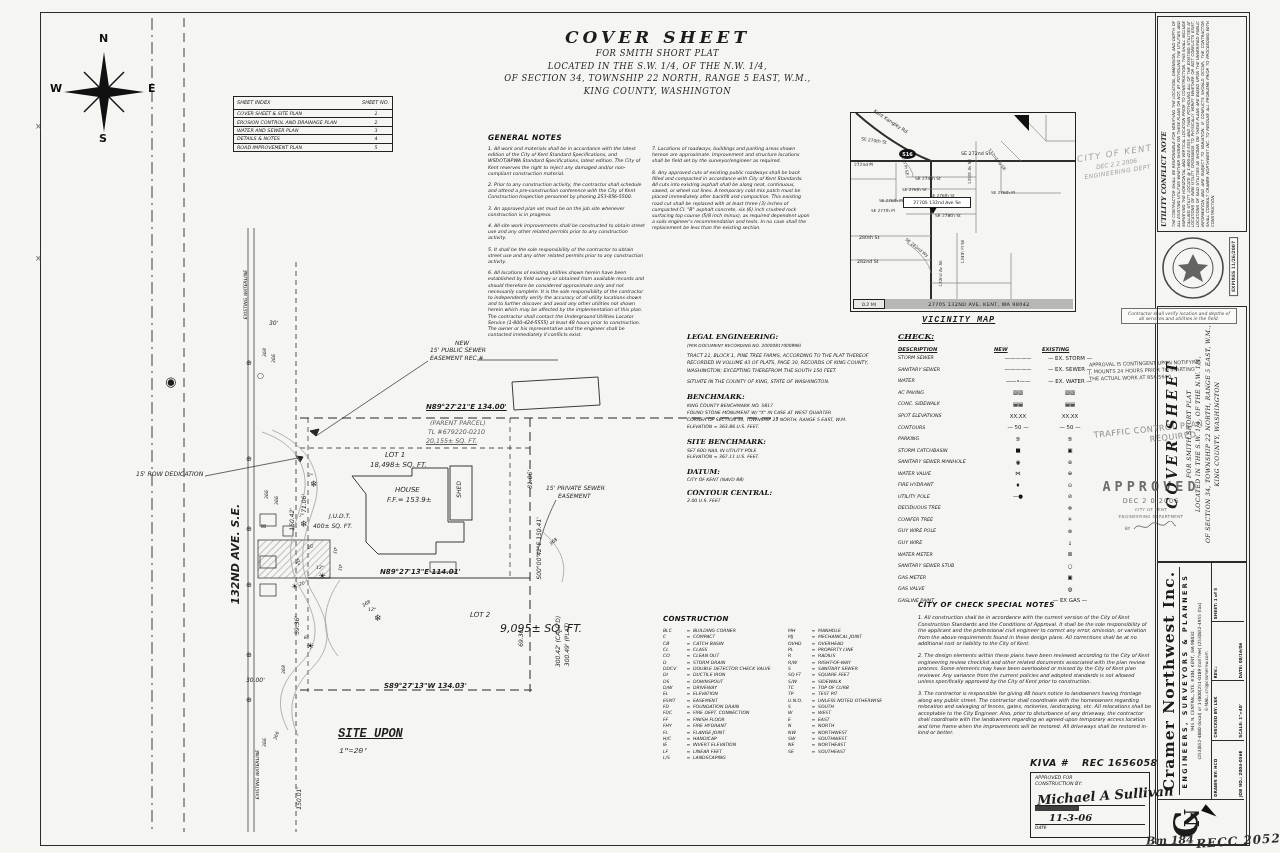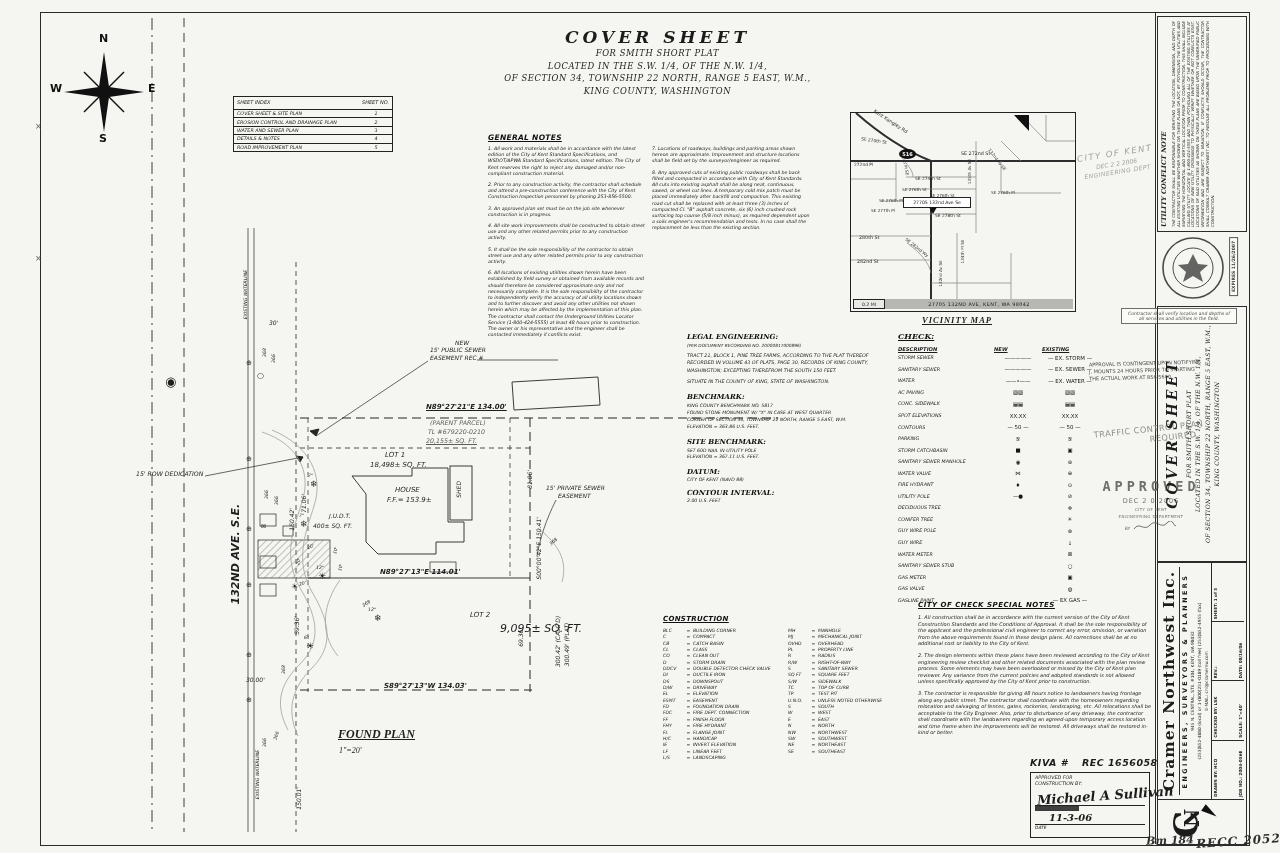--- a/index.html
+++ b/index.html
@@ -4,24 +4,24 @@
 <style>
   html,body{margin:0;padding:0}
   body{width:1280px;height:853px;position:relative;overflow:hidden;background:#f5f5f1;
        font-family:"DejaVu Sans",sans-serif;color:#1c1c1c}
   .abs{position:absolute}
   
   .frame{position:absolute;left:40px;top:12px;width:1208px;height:832px;border:1.4px solid #2b2b2b;background:transparent}
   .divider{position:absolute;left:1155px;top:12px;height:832px;border-left:1.1px solid #2b2b2b}
   
   .t{position:absolute;white-space:nowrap;font-style:italic;line-height:1.12;color:#1e1e1e}
-  .b{font-weight:700}.u{text-decoration:underline}.ser{font-family:Liberation Serif, serif}
+  .b{font-weight:700}.u{text-decoration:underline}.ser{font-family:Liberation Mono, monospace}
   .g{font-style:normal}.gray{color:#5c5c5c}
   
-  .h{font:italic 700 7.5px "DejaVu Sans",sans-serif;text-decoration:underline;color:#101010;letter-spacing:.3px;margin:0}
+  .h{font:italic 700 7.5px "DejaVu Sans",sans-serif;color:#101010;letter-spacing:.3px;margin:0}
   .hs{font:italic 700 7px "DejaVu Serif",serif;color:#101010;margin:0}
   
   .title-wrap{left:420px;top:27px;width:475px;text-align:center;font-family:"DejaVu Serif",serif;font-style:italic}
   .title-l1{font-size:17px;font-weight:700;letter-spacing:4px}
   .title-sm{font-size:8.4px;letter-spacing:.6px;line-height:1.5}
   
   .sidx{left:233px;top:96px;width:158px;border:1px solid #222;font-style:italic;background:transparent}
   .sidx-head{display:flex;justify-content:space-between;font-size:5px;padding:2px 3px 4px 3px;border-bottom:.8px solid #222}
   .sidx-row{display:flex;font-size:4.8px;border-bottom:.8px solid #222;padding:1.2px 3px;align-items:center}
   .sidx-row:last-child{border-bottom:none}
@@ -313,21 +313,21 @@
     <p class="hs" style="margin-top:8px">BENCHMARK:</p>
     <p style="font-size:4.6px;margin-top:2px">KING COUNTY BENCHMARK NO. 5817</p>
     <p style="font-size:4.6px;margin-top:2px">FOUND STONE MONUMENT W/ "X" IN CASE AT WEST QUARTER</p>
     <p style="font-size:4.6px;margin-top:2px">CORNER OF SECTION 34, TOWNSHIP 22 NORTH, RANGE 5 EAST, W.M.</p>
     <p style="font-size:4.6px;margin-top:2px">ELEVATION = 363.86 U.S. FEET.</p>
     <p class="hs" style="margin-top:8px">SITE BENCHMARK:</p>
     <p style="font-size:4.6px;margin-top:2px">SET 60D NAIL IN UTILITY POLE</p>
     <p style="font-size:4.6px;margin-top:1px">ELEVATION = 367.11 U.S. FEET.</p>
     <p class="hs" style="margin-top:8px">DATUM:</p>
     <p style="font-size:4.6px;margin-top:1px">CITY OF KENT (NAVD 88)</p>
-    <p class="hs" style="margin-top:6px">CONTOUR INTERVAL:</p>
+    <p class="hs" style="margin-top:6px">CONTOUR CENTRAL:</p>
     <p style="font-size:4.6px;margin-top:1px">2.00  U.S. FEET</p>
   </div>
 
   <div class="abs legend">
     <h3 class="hs u" style="font-size:8px">CHECK:</h3>
     <div class="lg-head">
       <span>DESCRIPTION</span>
       <span>NEW</span>
       <span>EXISTING</span>
     </div>
@@ -762,21 +762,21 @@
       <span class="t" style="left: 288px; top: 622px; font-size: 6px; transform: rotate(-90deg);">59.36'</span>
       <span class="t" style="left: 533px; top: 638px; font-size: 6px; transform: rotate(-90deg);">300.42' (CALC'D)</span>
       <span class="t" style="left: 546px; top: 641px; font-size: 6px; transform: rotate(-90deg);">300.49' (PLAT)</span>
       <span class="t b" style="left: 384px; top: 683px; font-size: 7px;">S89°27'13"W 134.03'</span>
       <span class="t" style="left: 246px; top: 677px; font-size: 6px;">30.00'</span>
       <span class="t" style="left: 288px; top: 795px; font-size: 6px; transform: rotate(-90deg);">150.01'</span>
       <span class="t b" style="left: 186px; top: 548px; font-size: 11px; transform: rotate(-90deg);">132ND AVE.  S.E.</span>
       <span class="t" style="left: 221px; top: 292px; font-size: 4.6px; transform: rotate(-90deg);">EXISTING WATERLINE</span>
       <span class="t" style="left: 233px; top: 772px; font-size: 4.6px; transform: rotate(-90deg);">EXISTING WATERLINE</span>
       <span class="t" style="left: 136px; top: 471px; font-size: 6.2px;">15' ROW DEDICATION</span>
-      <span class="t b ser u" style="left: 338px; top: 728px; font-size: 12px;">FOUND PLAN</span>
+      <span class="t b ser u" style="left: 338px; top: 728px; font-size: 12px;">SITE UPON</span>
       <span class="t ser" style="left: 339px; top: 747px; font-size: 8px;">1"=20'</span>
       <span class="t" style="left: 269px; top: 320px; font-size: 6px;">30'</span>
       <span class="t" style="left: 260px; top: 350px; font-size: 4.6px; transform: rotate(-90deg);">368</span>
       <span class="t" style="left: 269px; top: 356px; font-size: 4.6px; transform: rotate(-90deg);">366</span>
       <span class="t" style="left: 262px; top: 492px; font-size: 4.6px; transform: rotate(-90deg);">366</span>
       <span class="t" style="left: 272px; top: 498px; font-size: 4.6px; transform: rotate(-90deg);">366</span>
       <span class="t" style="left: 362px; top: 601px; font-size: 4.6px; transform: rotate(-35deg);">368</span>
       <span class="t" style="left: 549px; top: 539px; font-size: 4.6px; transform: rotate(-40deg);">368</span>
       <span class="t" style="left: 260px; top: 740px; font-size: 4.6px; transform: rotate(-90deg);">366</span>
       <span class="t" style="left: 272px; top: 733px; font-size: 4.6px; transform: rotate(-70deg);">366</span>

